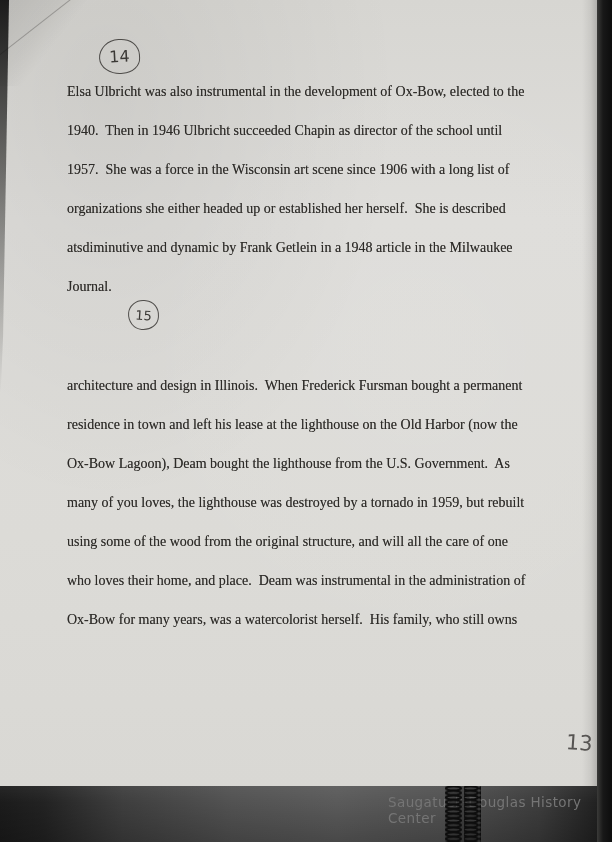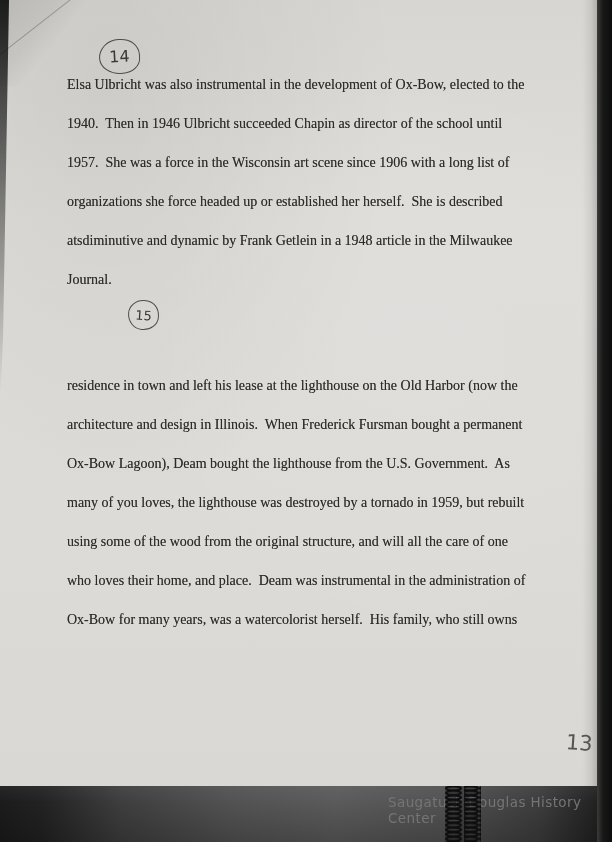--- a/index.html
+++ b/index.html
@@ -39,21 +39,21 @@
     background:linear-gradient(90deg, #3b3b39 0%, #181818 40%, #0d0d0d 100%);
     z-index:6;
   }
   
   .para{
     position:absolute;left:67px;
     color:#2d2b28;
     font-size:14px;line-height:39px;
     text-shadow:0 0 0.6px rgba(45,43,40,0.55);
   }
-  .para-1{top:65px;}
+  .para-1{top:72px;}
   .para-2{top:366px;}
   .line{white-space:pre;}
   
   .circled{
     position:absolute;
     display:flex;align-items:center;justify-content:center;
     border:1.6px solid rgba(55,53,50,0.85);
     color:#3b3936;
     font-family:"DejaVu Sans", sans-serif;
     background:transparent;
@@ -111,32 +111,32 @@
     <div class="crease-line"></div>
 
     <div class="circled circled-top">
       <span>14</span>
     </div>
 
     <div class="para para-1">
       <div class="line">Elsa Ulbricht was also instrumental in the development of Ox-Bow, elected to the</div>
       <div class="line">1940.  Then in 1946 Ulbricht succeeded Chapin as director of the school until</div>
       <div class="line">1957.  She was a force in the Wisconsin art scene since 1906 with a long list of</div>
-      <div class="line">organizations she force headed up or established her herself.  She is described</div>
+      <div class="line">organizations she either headed up or established her herself.  She is described</div>
       <div class="line">atsdiminutive and dynamic by Frank Getlein in a 1948 article in the Milwaukee</div>
       <div class="line">Journal.</div>
     </div>
 
     <div class="circled circled-inline">
       <span>15</span>
     </div>
 
     <div class="para para-2">
+      <div class="line">architecture and design in Illinois.  When Frederick Fursman bought a permanent</div>
       <div class="line">residence in town and left his lease at the lighthouse on the Old Harbor (now the</div>
-      <div class="line">architecture and design in Illinois.  When Frederick Fursman bought a permanent</div>
       <div class="line">Ox-Bow Lagoon), Deam bought the lighthouse from the U.S. Government.  As</div>
       <div class="line">many of you loves, the lighthouse was destroyed by a tornado in 1959, but rebuilt</div>
       <div class="line">using some of the wood from the original structure, and will all the care of one</div>
       <div class="line">who loves their home, and place.  Deam was instrumental in the administration of</div>
       <div class="line">Ox-Bow for many years, was a watercolorist herself.  His family, who still owns</div>
     </div>
 
     <div class="page-number">13</div>
   </div>
 

